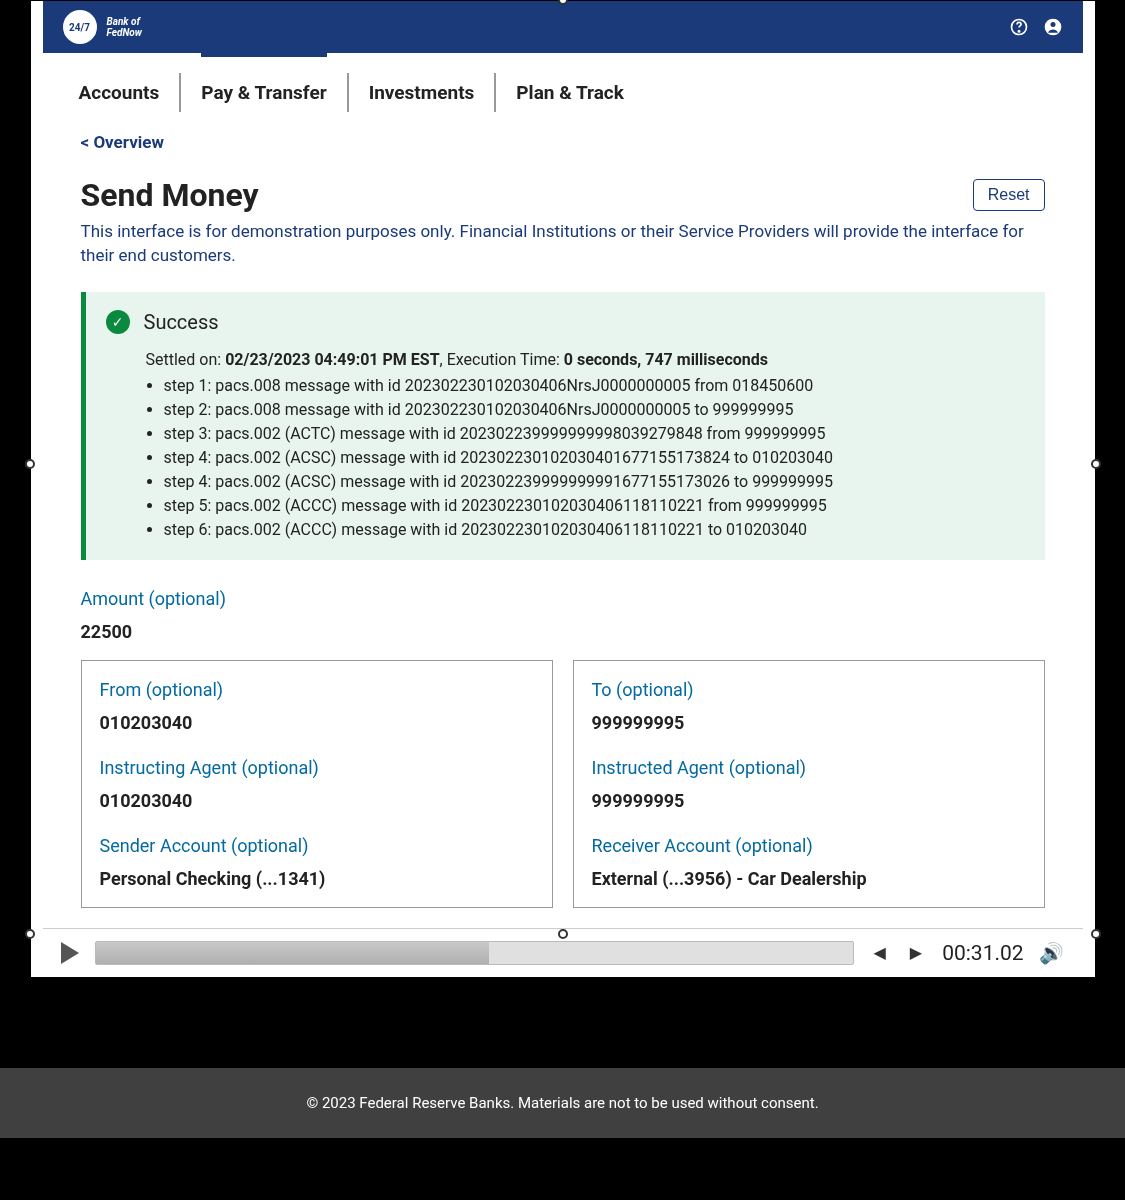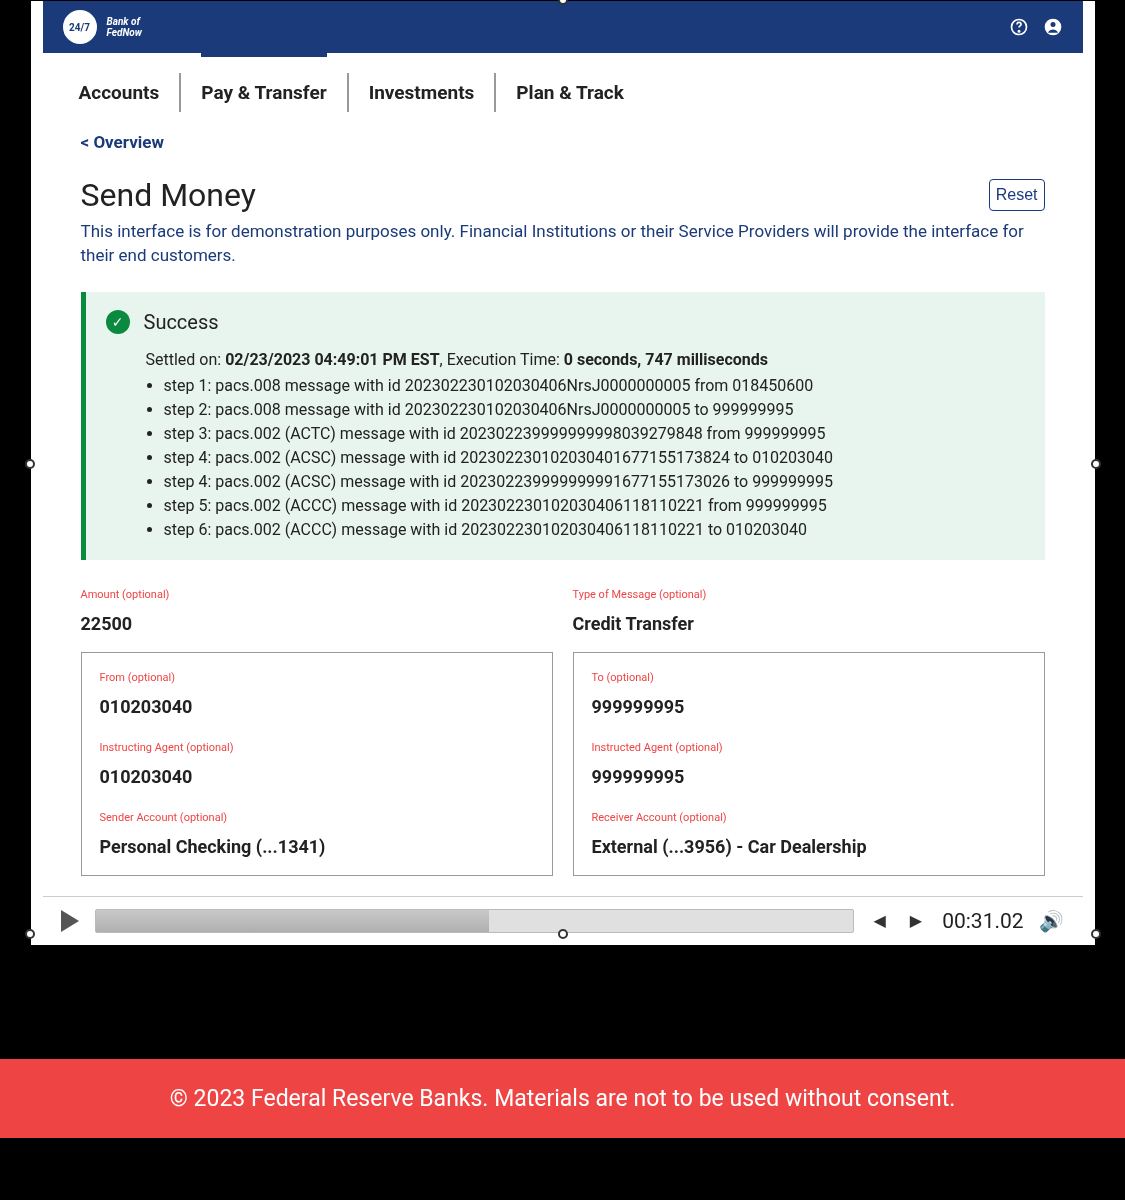--- a/index.html
+++ b/index.html
@@ -105,28 +105,28 @@
       cursor: pointer;
     }
     .title-row {
       display: flex;
       justify-content: space-between;
       align-items: center;
       margin-bottom: 6px;
     }
     .page-title {
       font-size: 32px;
-      font-weight: 400;
+      font-weight: 700;
       color: #222;
     }
     .reset-btn {
       border: 1px solid #1a3a7a;
       color: #1a3a7a;
       background: #fff;
-      padding: 6px 6px;
+      padding: 6px 14px;
       font-size: 16px;
       border-radius: 4px;
       cursor: pointer;
     }
     .disclaimer {
       color: #1a3a7a;
       font-size: 17px;
       line-height: 1.4;
       margin-bottom: 24px;
     }
@@ -168,22 +168,22 @@
       list-style: disc;
       padding-left: 18px;
     }
     .form-grid {
       display: grid;
       grid-template-columns: 1fr 1fr;
       gap: 20px;
       margin-bottom: 18px;
     }
     .field-label {
-      color: #ef4444;
-      font-size: 11px;
+      color: #0369a1;
+      font-size: 18px;
       margin-bottom: 12px;
     }
     .field-value {
       font-weight: 700;
       font-size: 18px;
       color: #222;
     }
     .panel-grid {
       display: grid;
       grid-template-columns: 1fr 1fr;
@@ -232,25 +232,25 @@
     }
     .time-display {
       font-size: 21px;
       color: #222;
     }
     .volume-icon {
       font-size: 20px;
       cursor: pointer;
     }
     .footer-bar {
-      background: #ef4444;
+      background: #404040;
       color: #fff;
       text-align: center;
       padding: 26px 0;
-      font-size: 23px;
+      font-size: 15px;
       width: 1125px;
       position: absolute;
       bottom: 62px;
       left: 0;
     }
     .crop-dot {
       position: absolute;
       width: 10px; height: 10px;
       background: #fff;
       border: 2px solid #333;
@@ -324,24 +324,20 @@
             <li>step 6: pacs.002 (ACCC) message with id 20230223010203040​6118110221 to 010203040</li>
           </ul>
         </div>
       </div>
 
       <div class="form-grid">
         <div>
           <div class="field-label">Amount (optional)</div>
           <div class="field-value">22500</div>
         </div>
-        <div>
-          <div class="field-label">Type of Message (optional)</div>
-          <div class="field-value">Credit Transfer</div>
-        </div>
       </div>
 
       <div class="panel-grid">
         <div class="panel">
           <div class="field-block">
             <div class="field-label">From (optional)</div>
             <div class="field-value">010203040</div>
           </div>
           <div class="field-block">
             <div class="field-label">Instructing Agent (optional)</div>

